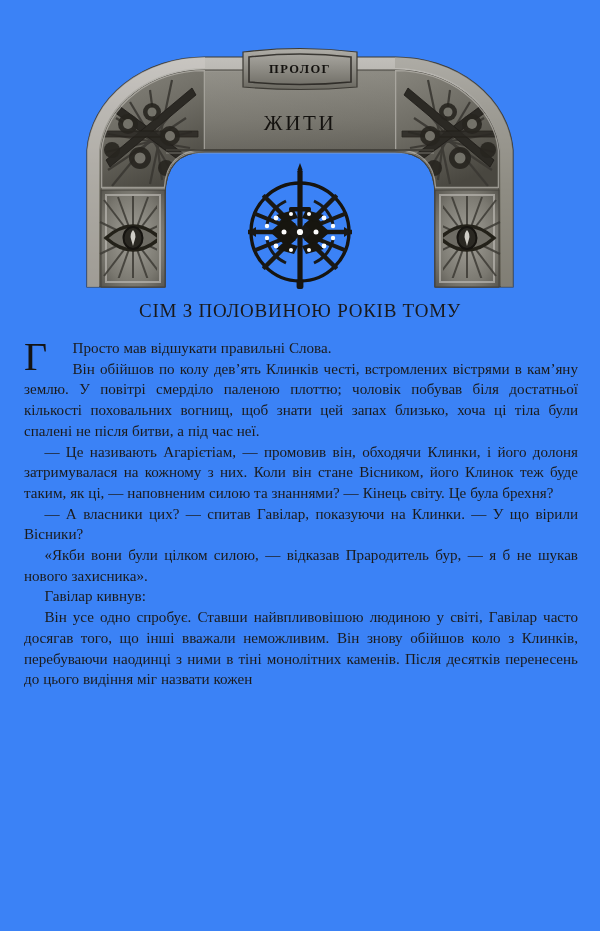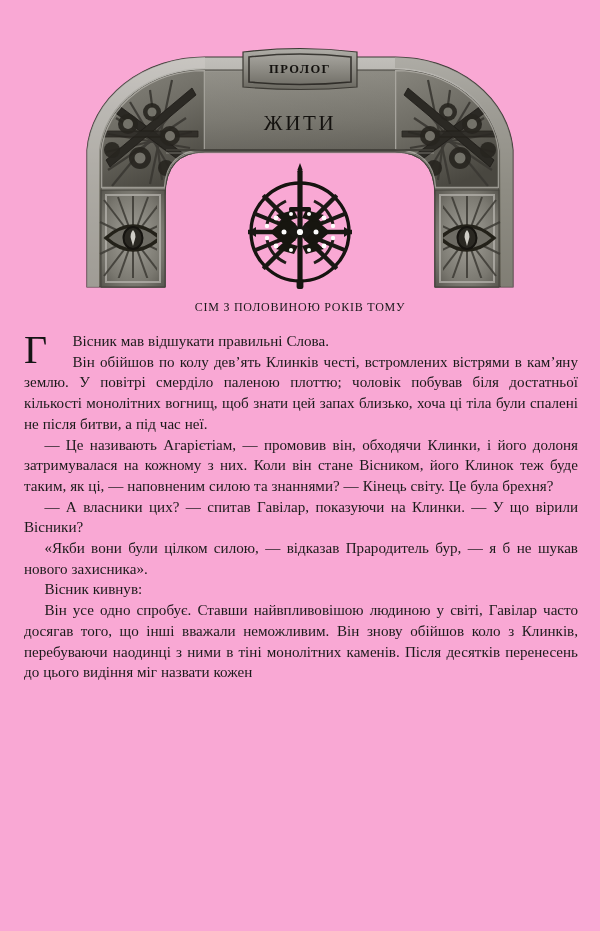--- a/index.html
+++ b/index.html
@@ -15,21 +15,21 @@
     font-family: "Liberation Serif", "DejaVu Serif", serif;
     color: #1b1b1b;
     background: #fcfcfb;
     position: relative;
   }
 
   .page {
     position: relative;
     width: 600px;
     height: 931px;
-    background: #f9a8d4;
+    background: #3b82f6;
   }
 
   
   .ornament-wrap {
     position: relative;
     width: 600px;
     height: 300px;
   }
   .ornament-svg {
     position: absolute;
@@ -47,21 +47,21 @@
   .arch-title {
     font-family: "Liberation Serif", "DejaVu Serif", serif;
     font-size: 21px;
     letter-spacing: 2.6px;
     fill: #14120f;
   }
 
   
   .subheader {
     text-align: center;
-    font-size: 12px;
+    font-size: 19px;
     letter-spacing: 0.75px;
     color: #19191a;
     margin: 0;
     padding: 0 0 16px 0;
     font-weight: 400;
     font-variant: normal;
   }
 
   
   .body-col {
@@ -444,42 +444,42 @@
 
   <div class="subheader">СІМ З ПОЛОВИНОЮ РОКІВ ТОМУ</div>
 
   <div class="body-col">
 
     <p class="para first">
       <span class="dropcap">Г</span>
     </p>
 
     <p class="para">
-      <span>Вісник мав відшукати правильні Слова.</span>
-    </p>
-
-    <p class="para">
-      <span>Він обійшов по колу дев’ять Клинків честі, встромлених вістрями в кам’яну землю. У повітрі смерділо паленою плоттю; чоловік побував біля достатньої кількості монолітних вогнищ, щоб знати цей запах близько, хоча ці тіла були спалені не після битви, а під час неї.</span>
+      <span>Просто мав відшукати правильні Слова.</span>
+    </p>
+
+    <p class="para">
+      <span>Він обійшов по колу дев’ять Клинків честі, встромлених вістрями в кам’яну землю. У повітрі смерділо паленою плоттю; чоловік побував біля достатньої кількості поховальних вогнищ, щоб знати цей запах близько, хоча ці тіла були спалені не після битви, а під час неї.</span>
     </p>
 
     <p class="para">
       <span>— Це називають Агарієтіам, — промовив він, обходячи Клинки, і його долоня затримувалася на кожному з них. Коли він стане Вісником, його Клинок теж буде таким, як ці, — наповненим силою та знаннями? — Кінець світу. Це була брехня?</span>
     </p>
 
 
     <p class="para">
       <span>— А власники цих? — спитав Гавілар, показуючи на Клинки. — У що вірили Вісники?</span>
     </p>
 
     <p class="para">
       <span>«Якби вони були цілком силою, — відказав Прародитель бур, — я б не шукав нового захисника».</span>
     </p>
 
     <p class="para">
-      <span>Вісник кивнув:</span>
+      <span>Гавілар кивнув:</span>
     </p>
 
 
 
     <p class="para">
       <span>Він усе одно спробує. Ставши найвпливовішою людиною у світі, Гавілар часто досягав того, що інші вважали неможливим. Він знову обійшов коло з Клинків, перебуваючи наодинці з ними в тіні монолітних каменів. Після десятків перенесень до цього видіння міг назвати кожен</span>
     </p>
 
   </div>
 </div>

